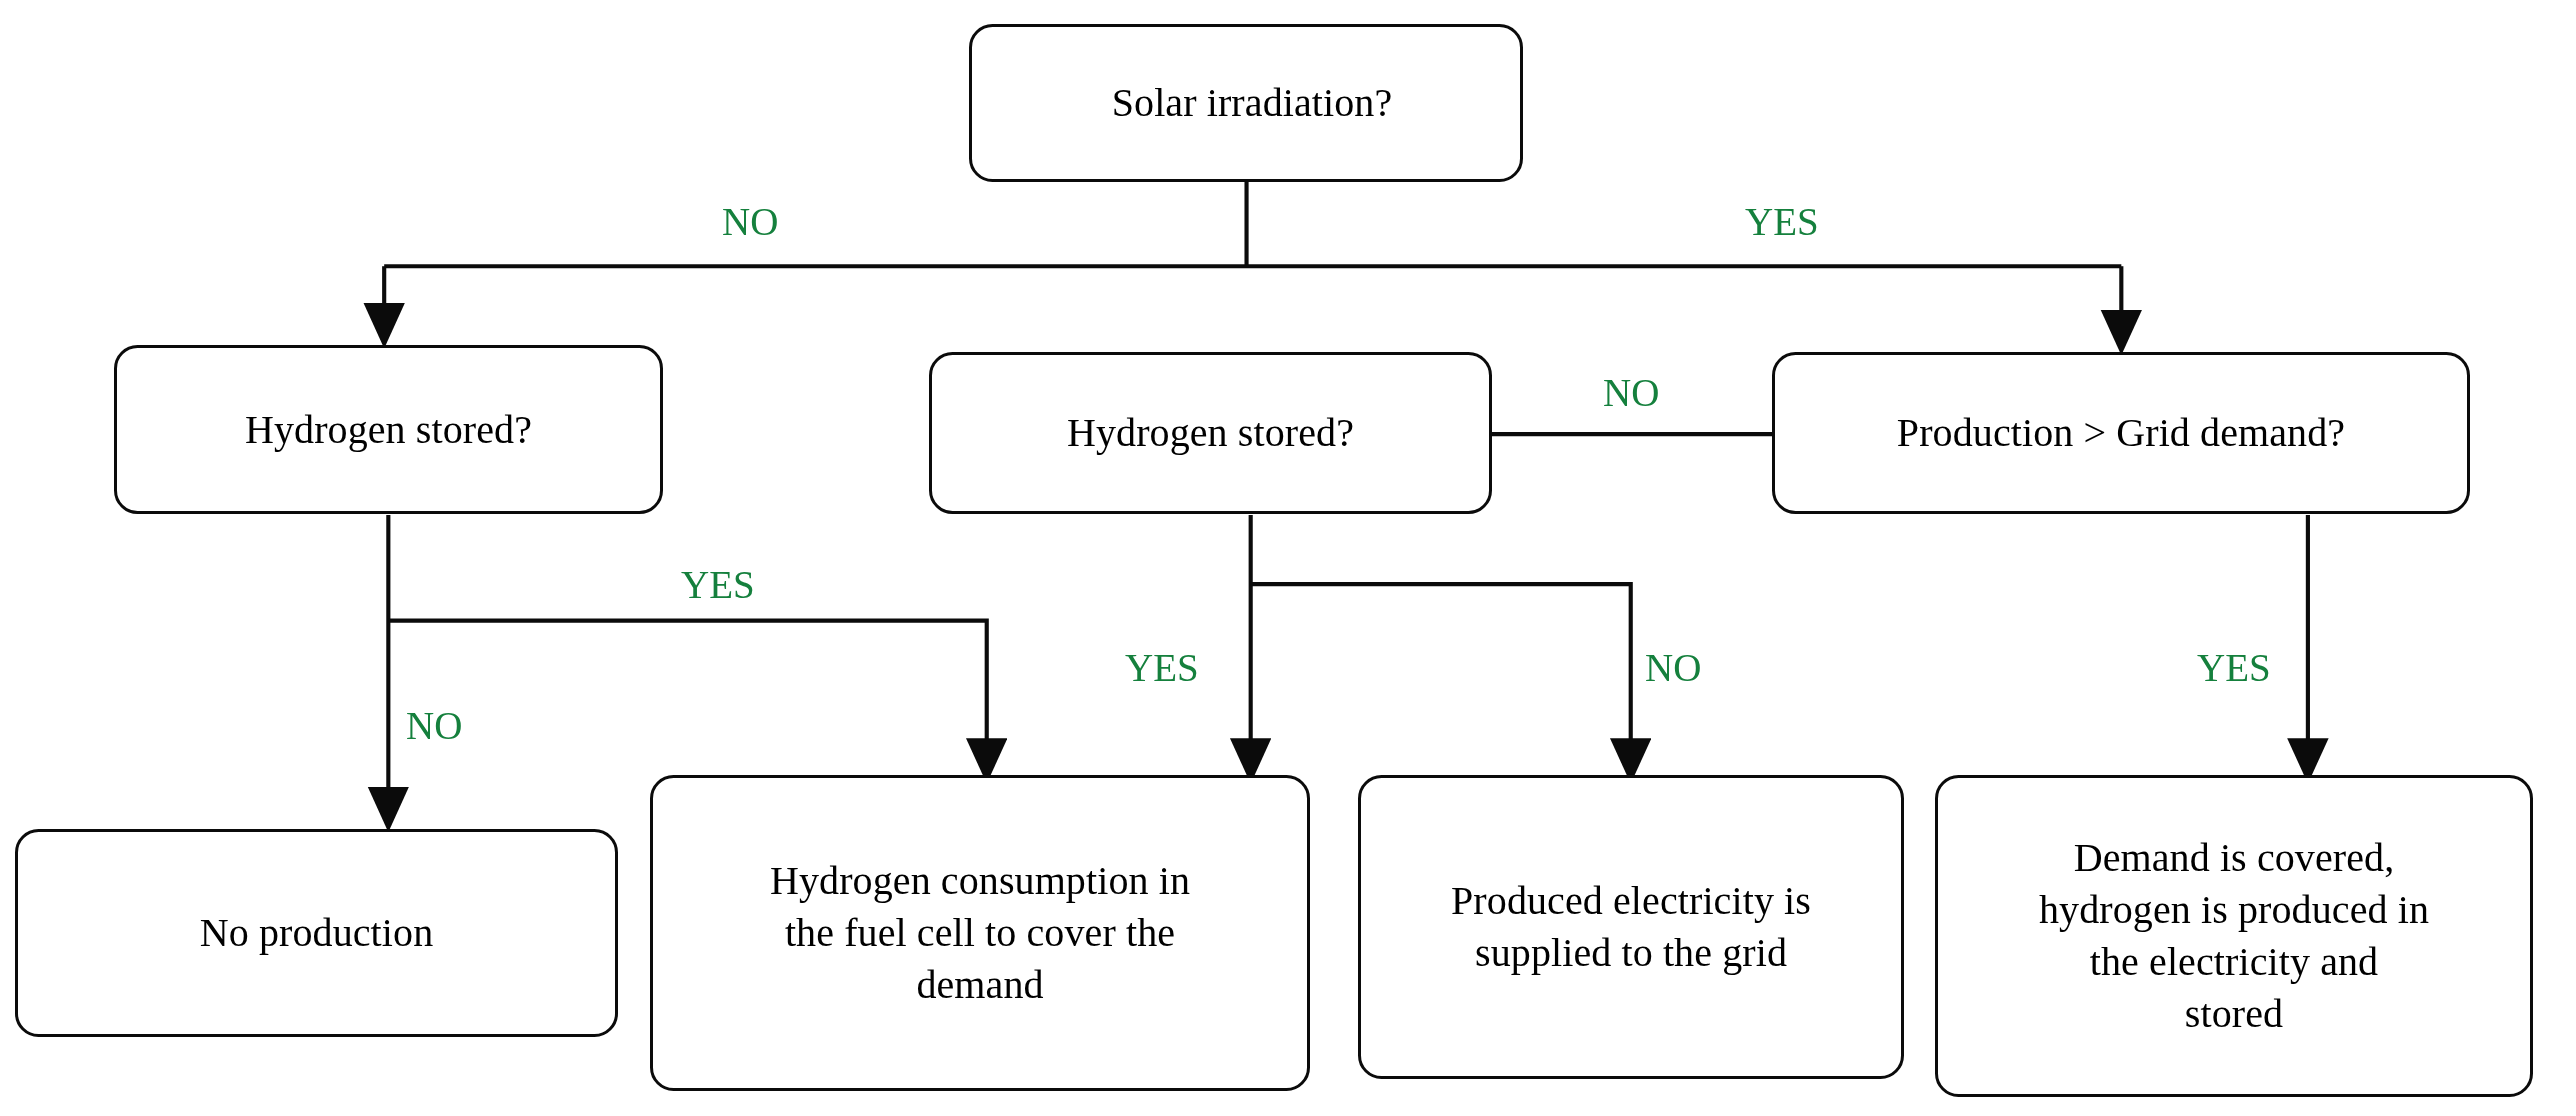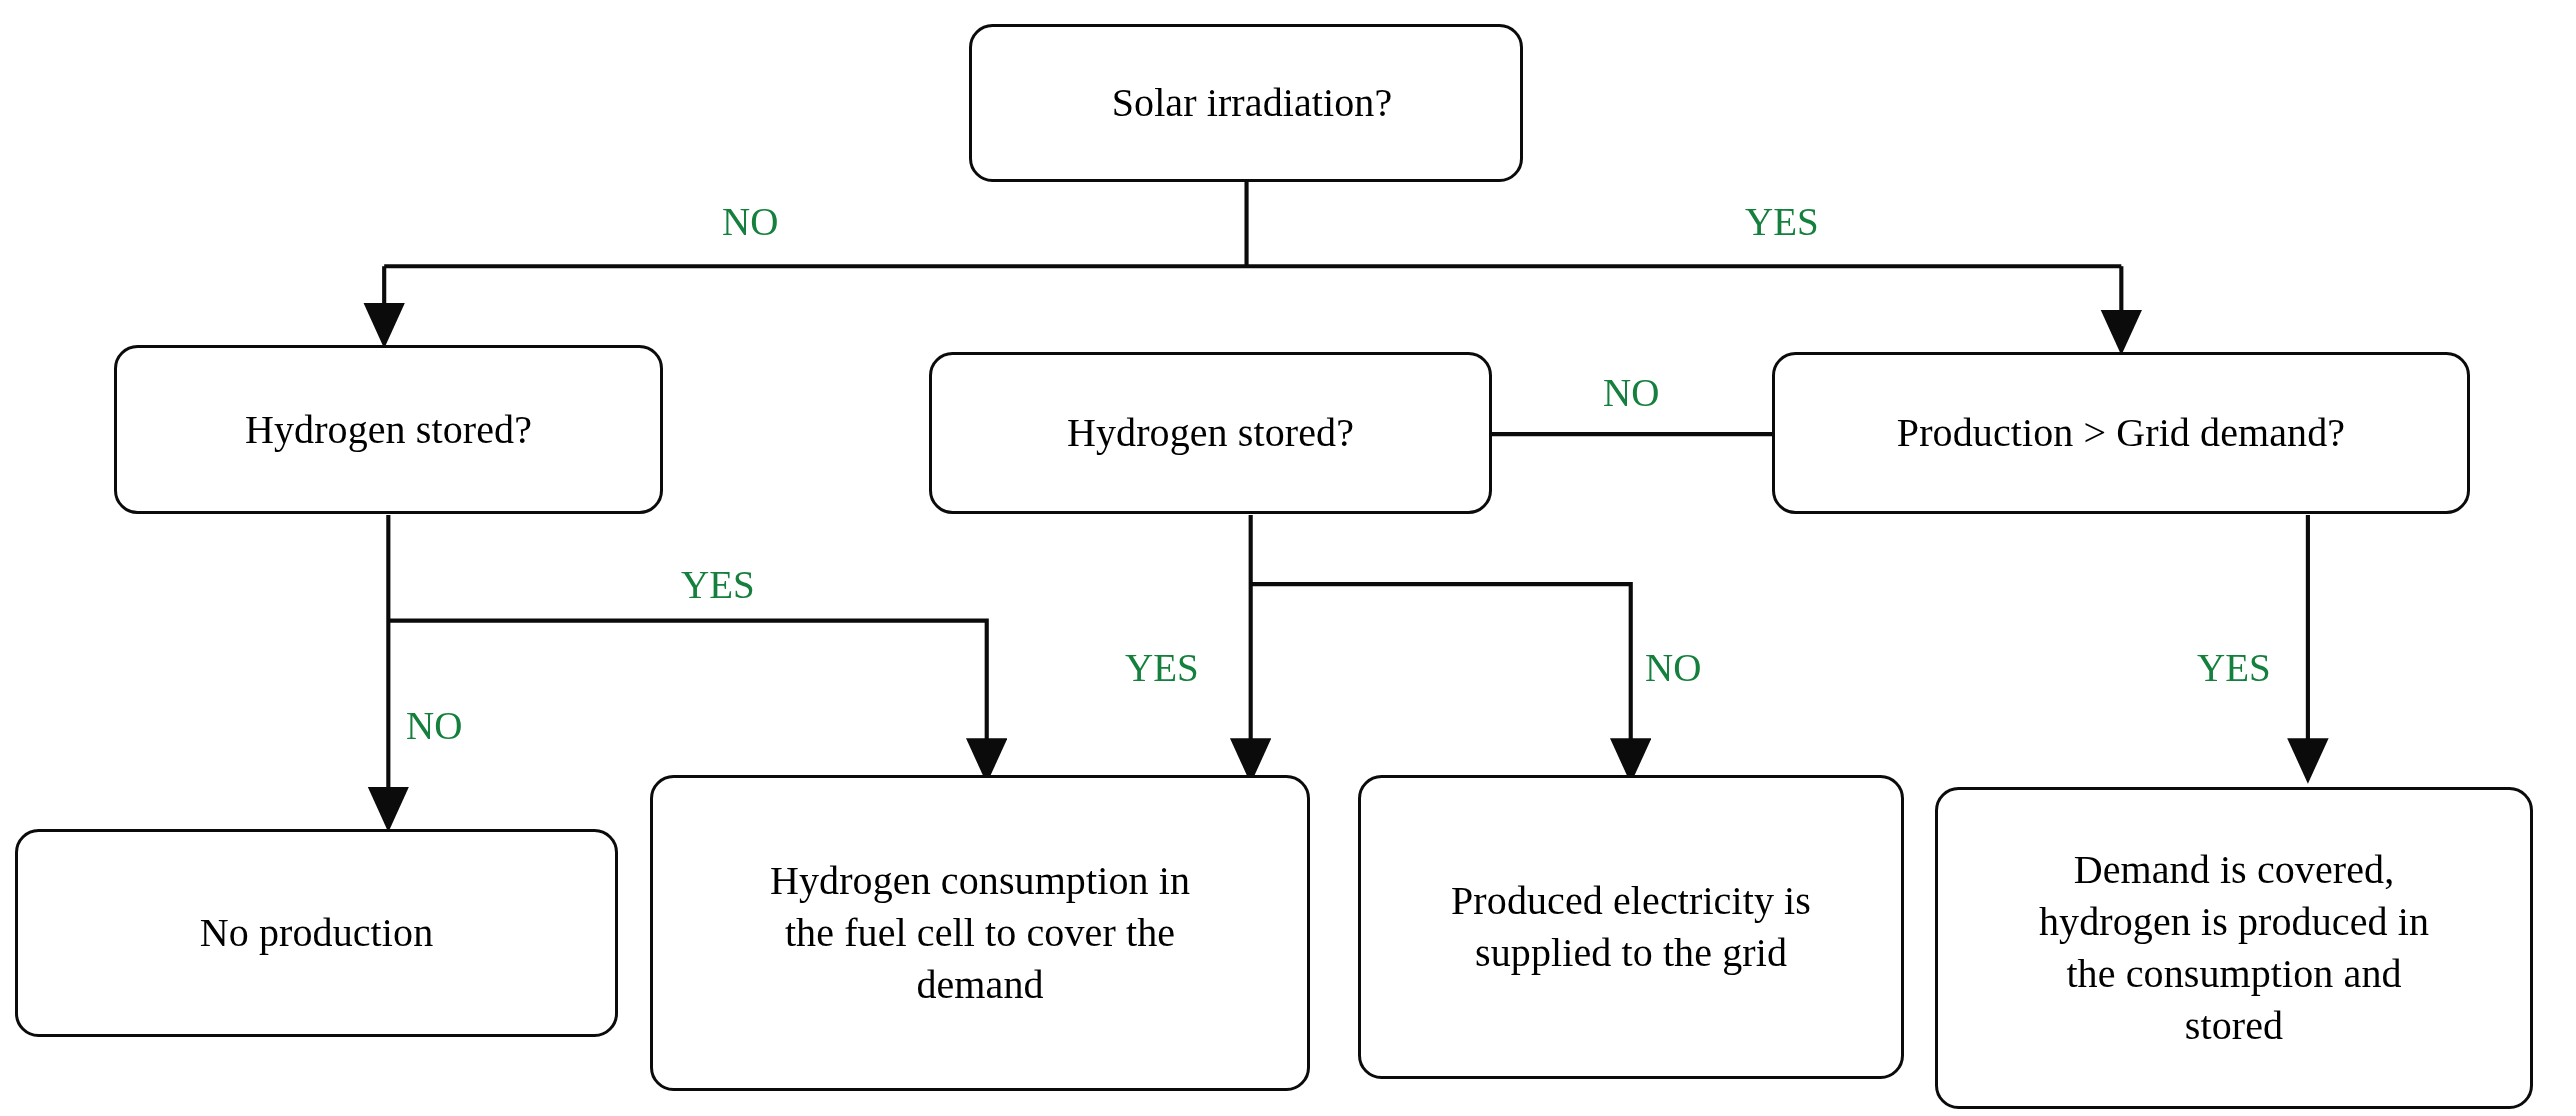--- a/index.html
+++ b/index.html
@@ -81,25 +81,25 @@
     </span>
   </div>
 
   <div class="node multi" style="left:1358px;top:775px;width:546px;height:304px;">
     <span class="txt">
       <span>Produced electricity is</span><br>
       <span>supplied to the grid</span>
     </span>
   </div>
 
-  <div class="node multi" style="left:1935px;top:775px;width:598px;height:322px;margin-top:12px;">
+  <div class="node multi" style="left:1935px;top:775px;width:598px;height:322px;">
     <span class="txt">
       <span>Demand is covered,</span><br>
       <span>hydrogen is produced in</span><br>
-      <span>the consumption and</span><br>
+      <span>the electricity and</span><br>
       <span>stored</span>
     </span>
   </div>
 
   <div class="edgelabel" style="left:722px;top:202px;">NO</div>
 
   <div class="edgelabel" style="left:1745px;top:202px;">YES</div>
 
   <div class="edgelabel" style="left:1603px;top:373px;">NO</div>
 

